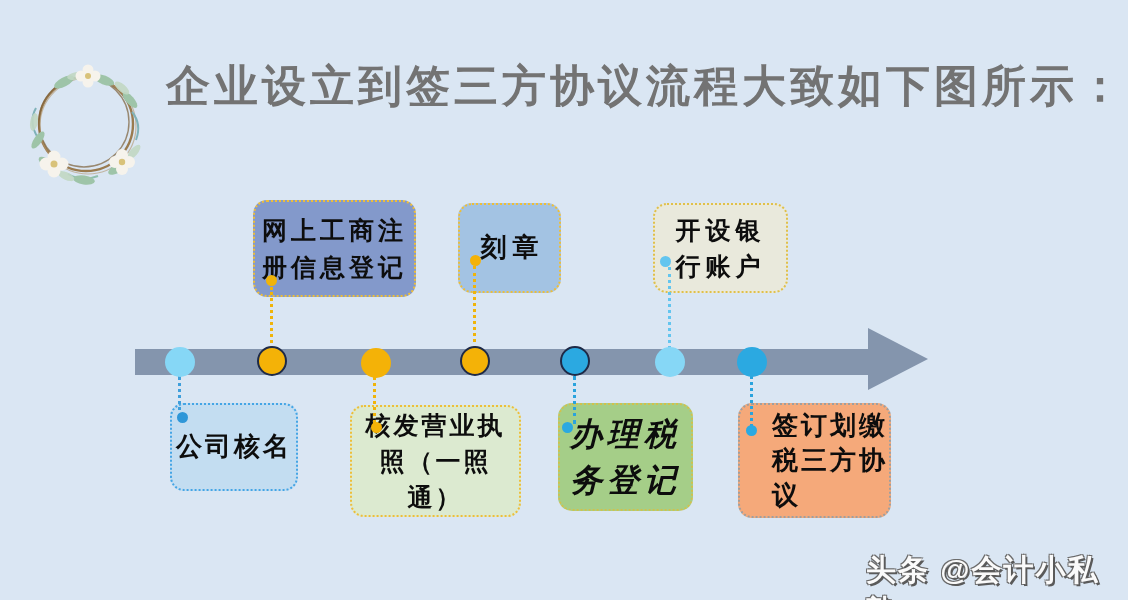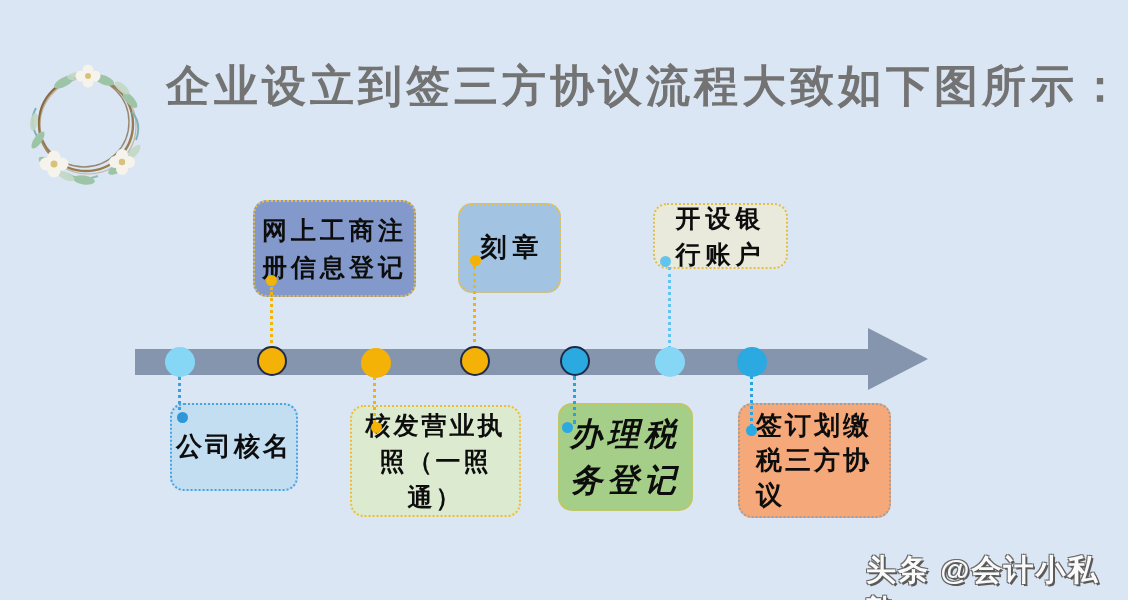--- a/index.html
+++ b/index.html
@@ -57,24 +57,24 @@
   .b0{left:170px;top:403px;width:128px;height:88px;background:#c3ddf1;border:2px dotted #45a5e5;}
   .b0 .box-label{font-size:26px;letter-spacing:3px;}
   .b1{left:253px;top:200px;width:163px;height:97px;background:#8399cb;border:2px dotted #edbe3a;}
   .b1 .box-label{font-size:25px;letter-spacing:4px;text-align:right;}
   .b2{left:350px;top:405px;width:171px;height:112px;background:#dcead0;border:2px dotted #edbe3a;}
   .b2 .box-label{font-size:25px;letter-spacing:3px;}
   .b3{left:458px;top:203px;width:103px;height:90px;background:#a3c3e3;border:2px dotted #edbe3a;padding-left:6px;}
   .b3 .box-label{font-size:26px;letter-spacing:6px;}
   .b4{left:558px;top:403px;width:135px;height:108px;background:#a5ce88;border:2px dotted #d2c14c;}
   .b4 .box-label{font-size:32px;letter-spacing:5px;font-style:italic;}
-  .b5{left:653px;top:203px;width:135px;height:66px;background:#e9e9dc;border:2px dotted #e0c04a;}
+  .b5{left:653px;top:203px;width:135px;height:90px;background:#e9e9dc;border:2px dotted #e0c04a;}
   .b5 .box-label{font-size:25px;letter-spacing:5px;}
   .b6{left:738px;top:403px;width:153px;height:115px;background:#f5a97a;border:2px dotted #9f9f9f;
-      justify-content:flex-start;padding-left:16px;}
+      justify-content:flex-start;padding-left:32px;}
   .b6 .box-label{font-size:26px;text-align:left;letter-spacing:3px;line-height:1.35;}
 
   
   .watermark{position:absolute;left:866px;top:550px;font-size:30px;font-weight:700;color:#fafafa;
              letter-spacing:2px;
              text-shadow:2px 2px 0 #5a5a5a,-1px -1px 0 #6b6b6b,1px -1px 0 #6b6b6b,-1px 1px 0 #6b6b6b;}
 </style>
 </head>
 <body>
 

